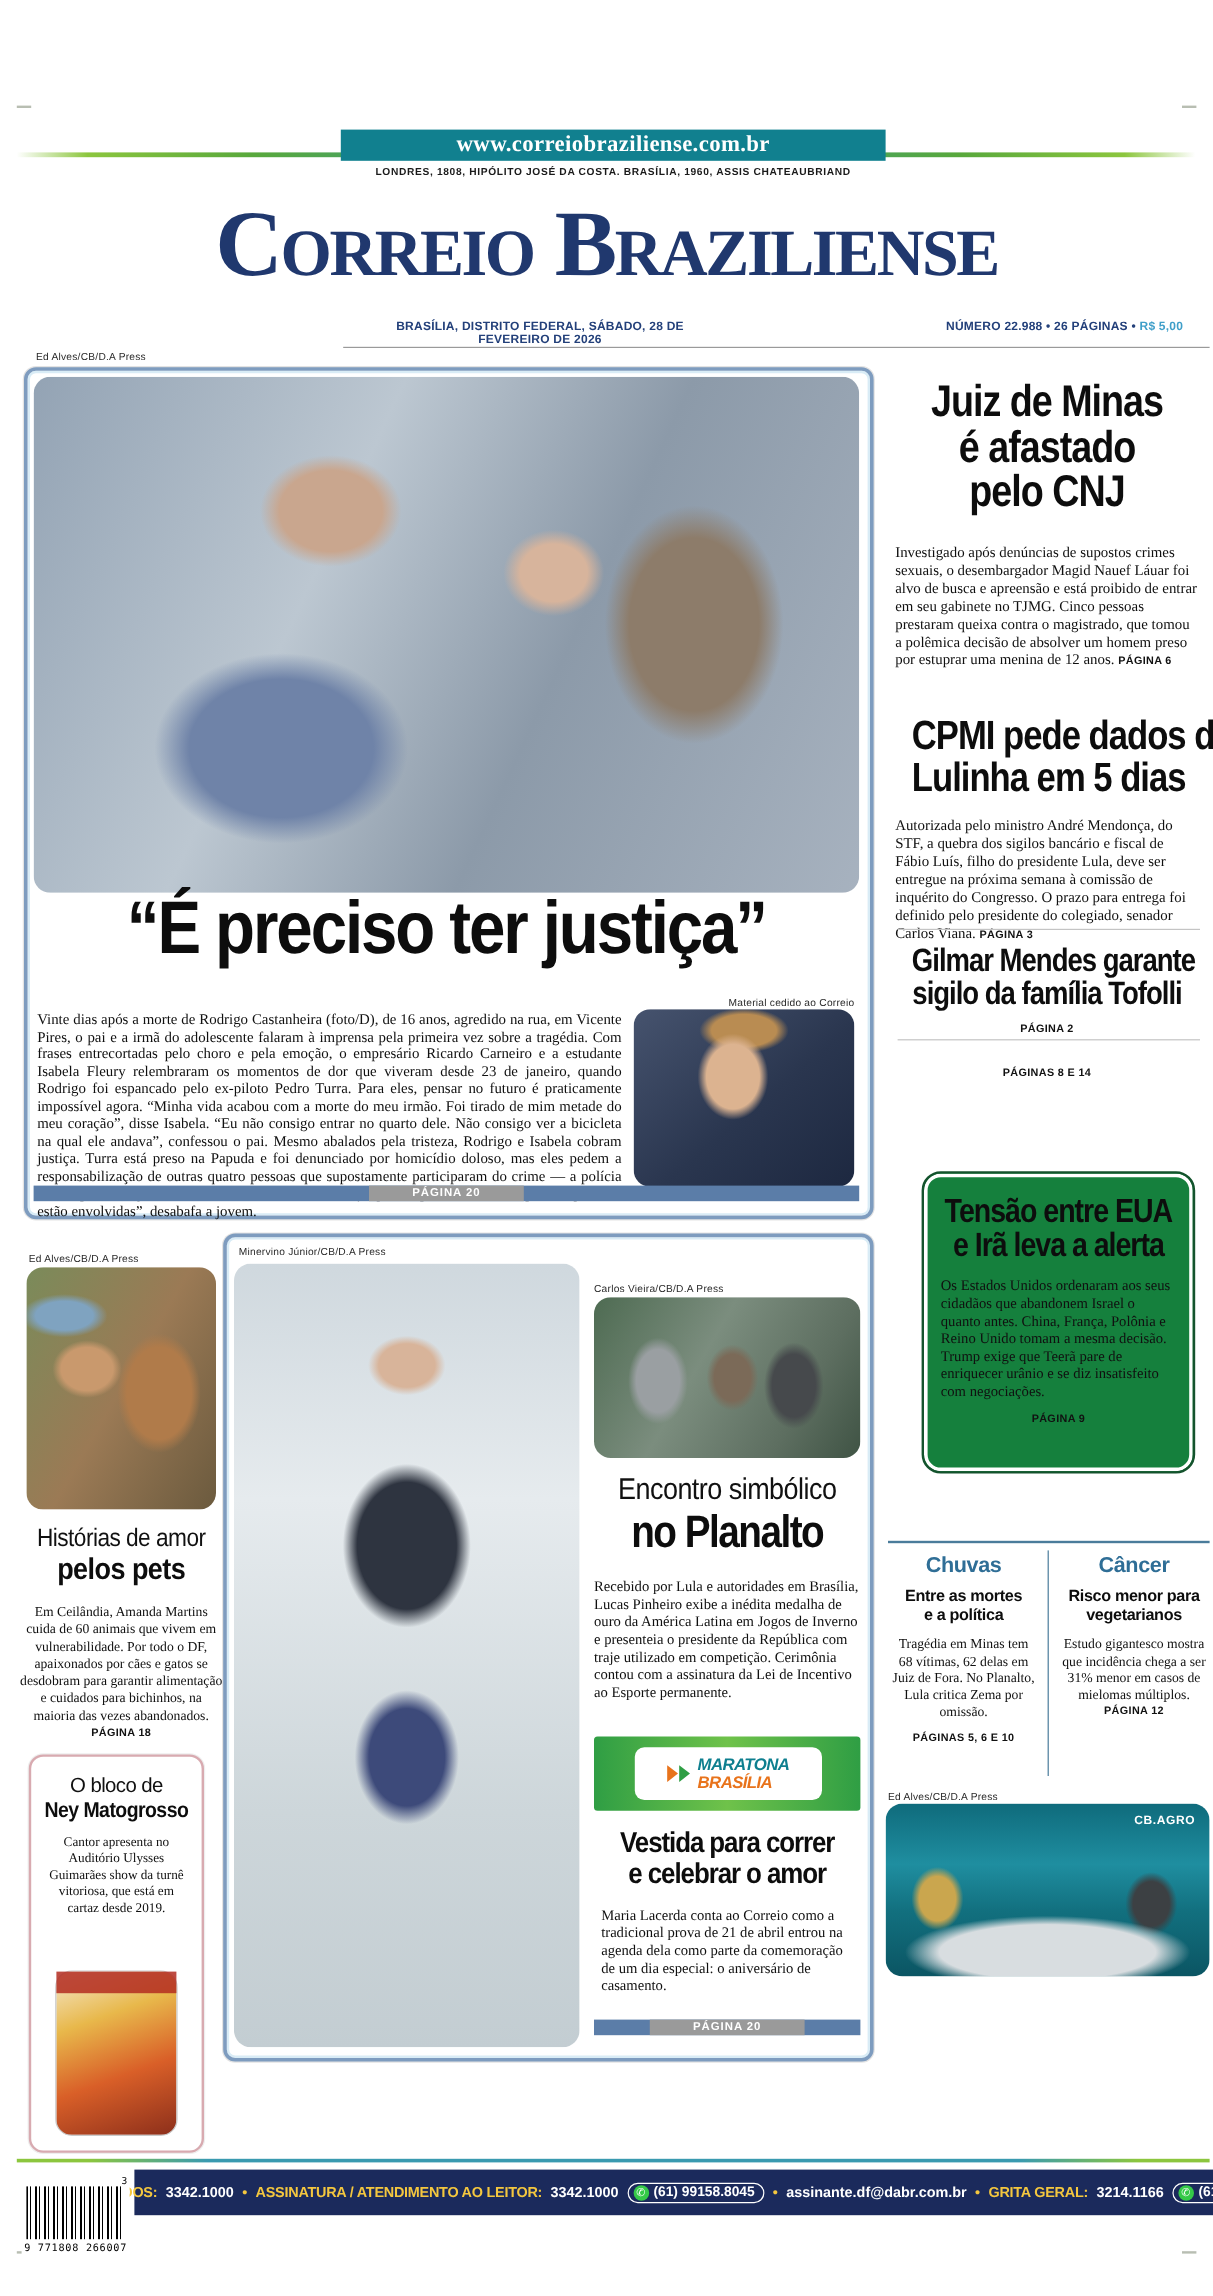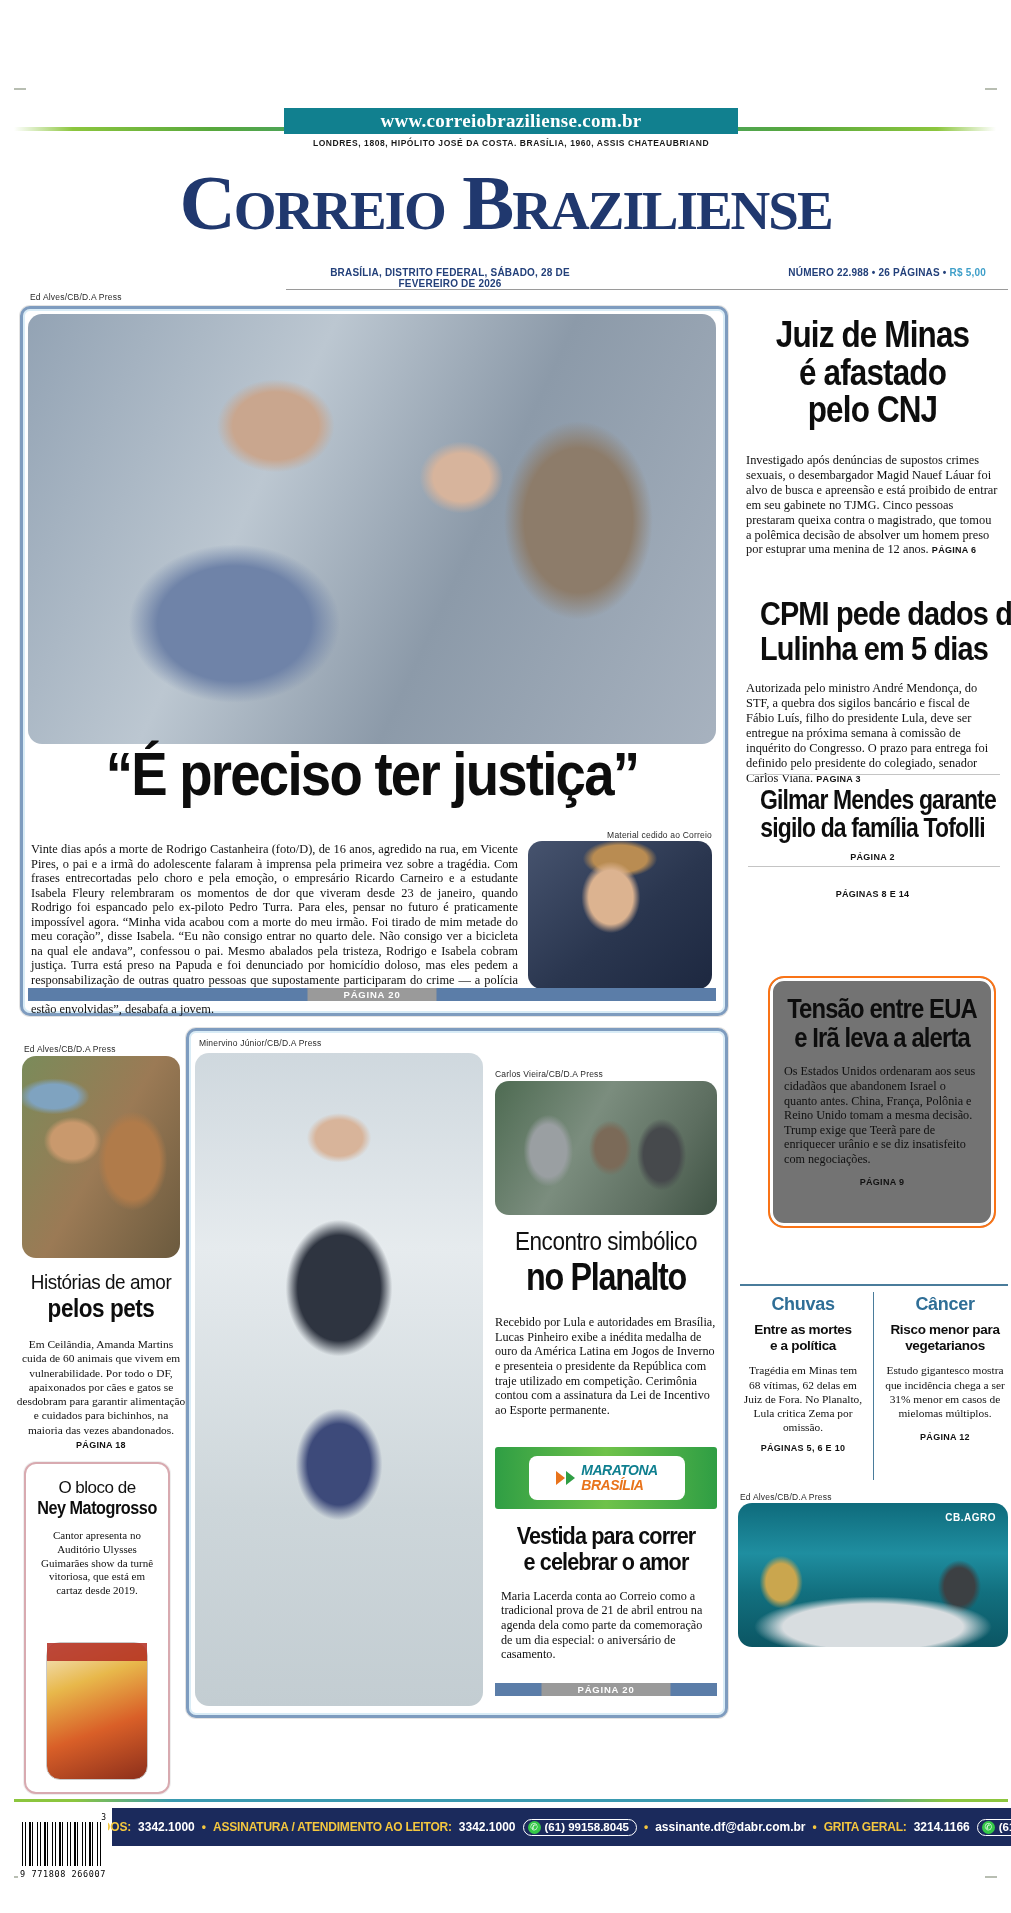--- a/index.html
+++ b/index.html
@@ -76,21 +76,21 @@
      radial-gradient(180px 46px at 50% 86%,#d8dde0 0 50%,transparent 66%),
      radial-gradient(36px 44px at 16% 55%,#caa64e 0 42%,transparent 60%),
      radial-gradient(36px 44px at 82% 58%,#3c4043 0 42%,transparent 60%),
      linear-gradient(180deg,#0f6b7c,#1f8ea0 35%,#12707f 62%,#0b5563);}
   .ph-mag{background:
      linear-gradient(160deg,#f5e9d0,#e8b84b 30%,#d95f28 62%,#8c2f1b);
      border:1px solid #c9c9c9;}
   .ph-mag:before{content:"";position:absolute;left:0;top:0;right:0;height:18px;background:#b32b20;opacity:.85;}
   
   .tensionbox{position:absolute;left:768px;top:976px;width:224px;height:248px;
-     border:2px solid #f97316;border-radius:16px;background:#737373;
+     border:2px solid #14532d;border-radius:16px;background:#15803d;
      box-shadow:inset 0 0 0 3px #ffffff;}
   
   .brieflabel{font-size:18px;font-weight:bold;color:#2f6e96;letter-spacing:-.3px;text-align:center;}
   .briefsub{font-size:13.5px;font-weight:bold;line-height:1.2;text-align:center;letter-spacing:-.3px;color:#0d0d0d;}
   
   .neybox{position:absolute;left:24px;top:1462px;width:142px;height:328px;background:#fff;
      border:2px solid #d8aab0;border-radius:12px;box-shadow:0 0 0 1px #eee;}
   
   .agrocard{position:absolute;left:738px;top:1650px;width:270px;height:142px;background:#fff;
      border:1px solid #cfcfcf;border-radius:4px;}
@@ -222,21 +222,21 @@
     <div class="pref center" style="margin-top:8px;">PÁGINAS 5, 6 E 10</div>
   </div>
 
   <div class="abs" style="left:882px;top:1294px;width:126px;">
     <div class="brieflabel">Câncer</div>
     <div class="briefsub" style="margin-top:7px;">
       <span class="cline" style="text-align:center;">Risco menor para</span>
       <span class="cline" style="text-align:center;">vegetarianos</span>
     </div>
     <p class="serif body-sm" style="margin:9px 2px 0;">Estudo gigantesco mostra que incidência chega a ser 31% menor em casos de mielomas múltiplos.</p>
-    <div class="pref center" style="margin-top:12px;">PÁGINA 12</div>
+    <div class="pref center" style="margin-top:0;">PÁGINA 12</div>
   </div>
 
   <div class="abs credit" style="left:740px;top:1492px;">Ed Alves/CB/D.A Press</div>
   <div class="ph ph-tv" style="left:738px;top:1503px;width:270px;height:144px;">
     <div class="screenlabel">CB.AGRO</div>
   </div>
 
   <div class="abs credit" style="left:24px;top:1044px;">Ed Alves/CB/D.A Press</div>
   <div class="ph ph-dog" style="left:22px;top:1056px;width:158px;height:202px;"></div>
   <div class="abs" style="left:10px;top:1270px;width:182px;">

